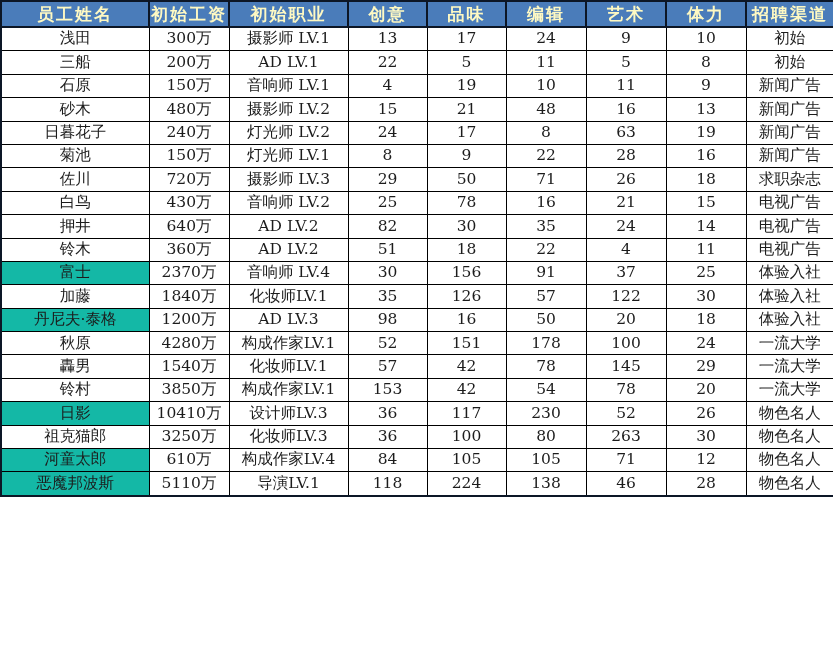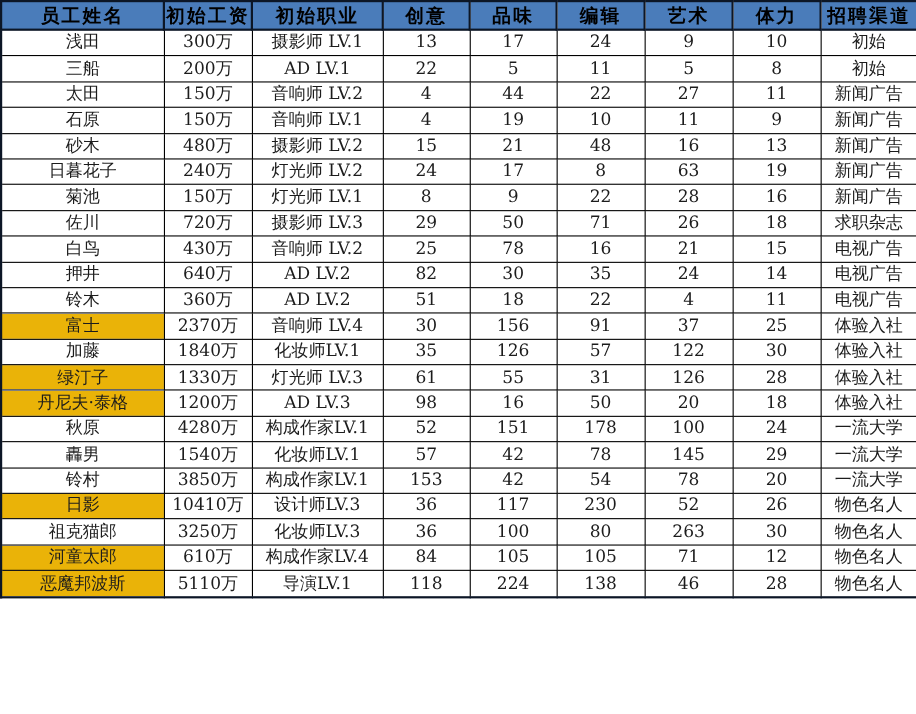--- a/index.html
+++ b/index.html
@@ -23,21 +23,21 @@
   col.c1 { width: 80px; }
   col.c2 { width: 119px; }
   col.c3 { width: 79px; }
   col.c4 { width: 79px; }
   col.c5 { width: 80px; }
   col.c6 { width: 80px; }
   col.c7 { width: 80px; }
   col.c8 { width: 88px; }
   th {
     background: #4a7cba;
-    color: #000000;
+    color: #fef9c3;
     border: 2px solid #0c1626;
     font-size: 17px;
     font-weight: bold;
     height: 24px;
     padding: 0;
     letter-spacing: 2px;
     text-align: center;
     overflow: hidden;
     white-space: nowrap;
   }
@@ -47,21 +47,21 @@
     color: #1c1c1c;
     font-size: 15.5px;
     height: 22.4px;
     padding: 0;
     text-align: center;
     overflow: hidden;
     white-space: nowrap;
     line-height: 1;
   }
   td.hl {
-    background: #eab308;
+    background: #14b8a6;
   }
 </style>
 </head>
 <body>
 
 <table>
   <colgroup>
     <col class="c0">
       <col class="c1">
       <col class="c2">
@@ -102,31 +102,20 @@
         <td>200万</td>
         <td>AD LV.1</td>
         <td>22</td>
         <td>5</td>
         <td>11</td>
         <td>5</td>
         <td>8</td>
         <td>初始</td>
       </tr>
       <tr>
-        <td>太田</td>
-        <td>150万</td>
-        <td>音响师 LV.2</td>
-        <td>4</td>
-        <td>44</td>
-        <td>22</td>
-        <td>27</td>
-        <td>11</td>
-        <td>新闻广告</td>
-      </tr>
-      <tr>
         <td>石原</td>
         <td>150万</td>
         <td>音响师 LV.1</td>
         <td>4</td>
         <td>19</td>
         <td>10</td>
         <td>11</td>
         <td>9</td>
         <td>新闻广告</td>
       </tr>
@@ -223,31 +212,20 @@
         <td>1840万</td>
         <td>化妆师LV.1</td>
         <td>35</td>
         <td>126</td>
         <td>57</td>
         <td>122</td>
         <td>30</td>
         <td>体验入社</td>
       </tr>
       <tr>
-        <td class="hl">绿汀子</td>
-        <td>1330万</td>
-        <td>灯光师 LV.3</td>
-        <td>61</td>
-        <td>55</td>
-        <td>31</td>
-        <td>126</td>
-        <td>28</td>
-        <td>体验入社</td>
-      </tr>
-      <tr>
         <td class="hl">丹尼夫·泰格</td>
         <td>1200万</td>
         <td>AD LV.3</td>
         <td>98</td>
         <td>16</td>
         <td>50</td>
         <td>20</td>
         <td>18</td>
         <td>体验入社</td>
       </tr>

